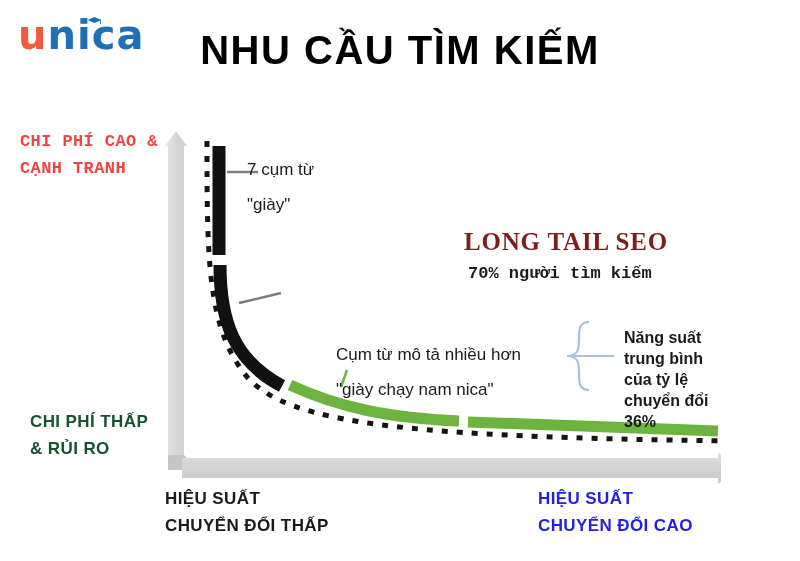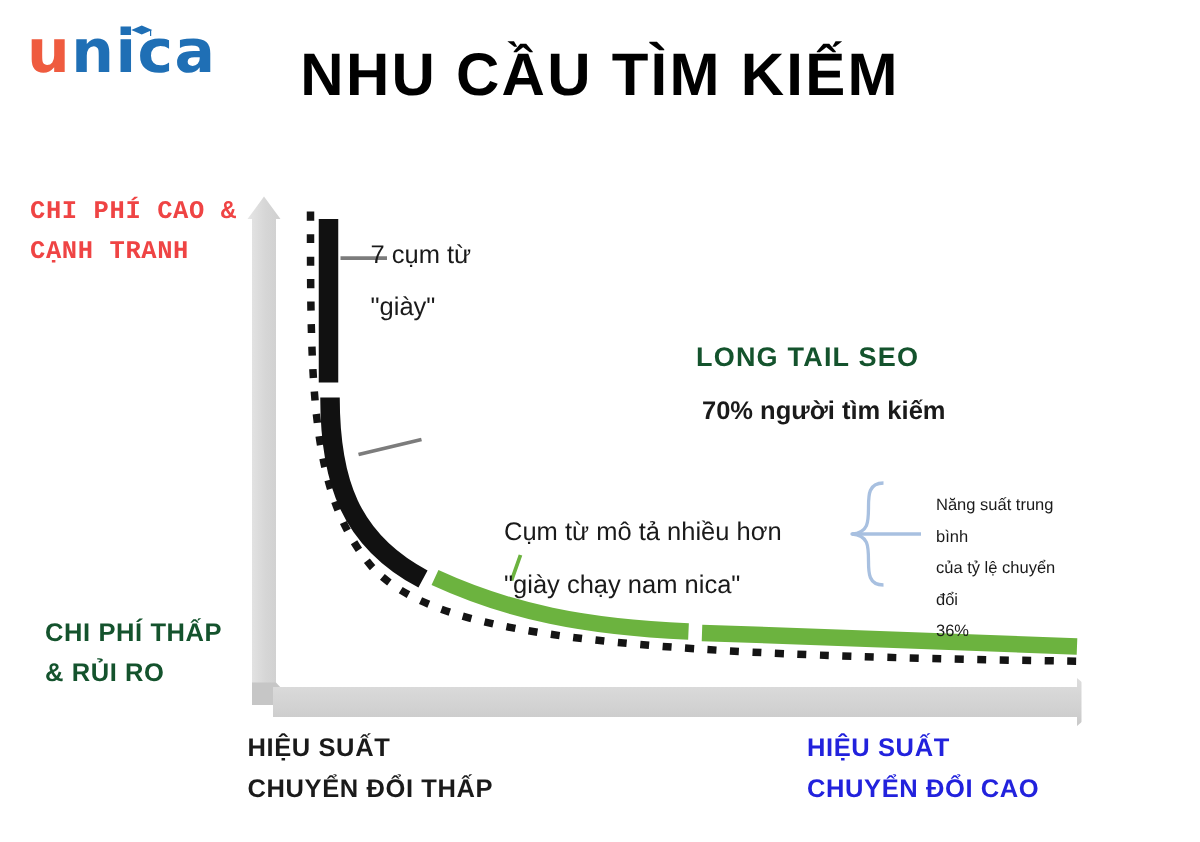--- a/index.html
+++ b/index.html
@@ -96,42 +96,42 @@
   }
   #anno-3 {
     left: 336px; top: 337px;
     font-size: 17px; line-height: 35px;
   }
 
   
   #longtail-title {
     position: absolute;
     left: 464px; top: 228px;
-    font-family: Liberation Sans, sans-serif;
-    font-size: 18px;
+    font-family: Liberation Serif, serif;
+    font-size: 25px;
     font-weight: 700;
     letter-spacing: 0.8px;
-    color: #14532d;
+    color: #7f1d1d;
   }
   #longtail-sub {
     position: absolute;
     left: 468px; top: 264px;
-    font-family: Liberation Sans, sans-serif;
+    font-family: Liberation Mono, monospace;
     font-size: 17px;
     font-weight: 700;
     color: #1a1a1a;
   }
 
   
   #brace-note {
     position: absolute;
     left: 624px; top: 327px;
     font-family: "Liberation Sans", sans-serif;
-    font-size: 11px;
-    font-weight: 400;
+    font-size: 16px;
+    font-weight: 700;
     line-height: 21px;
     color: #1a1a1a;
     white-space: pre-line;
   }
 </style>
 </head>
 <body>
 
 <div id="canvas">
 

